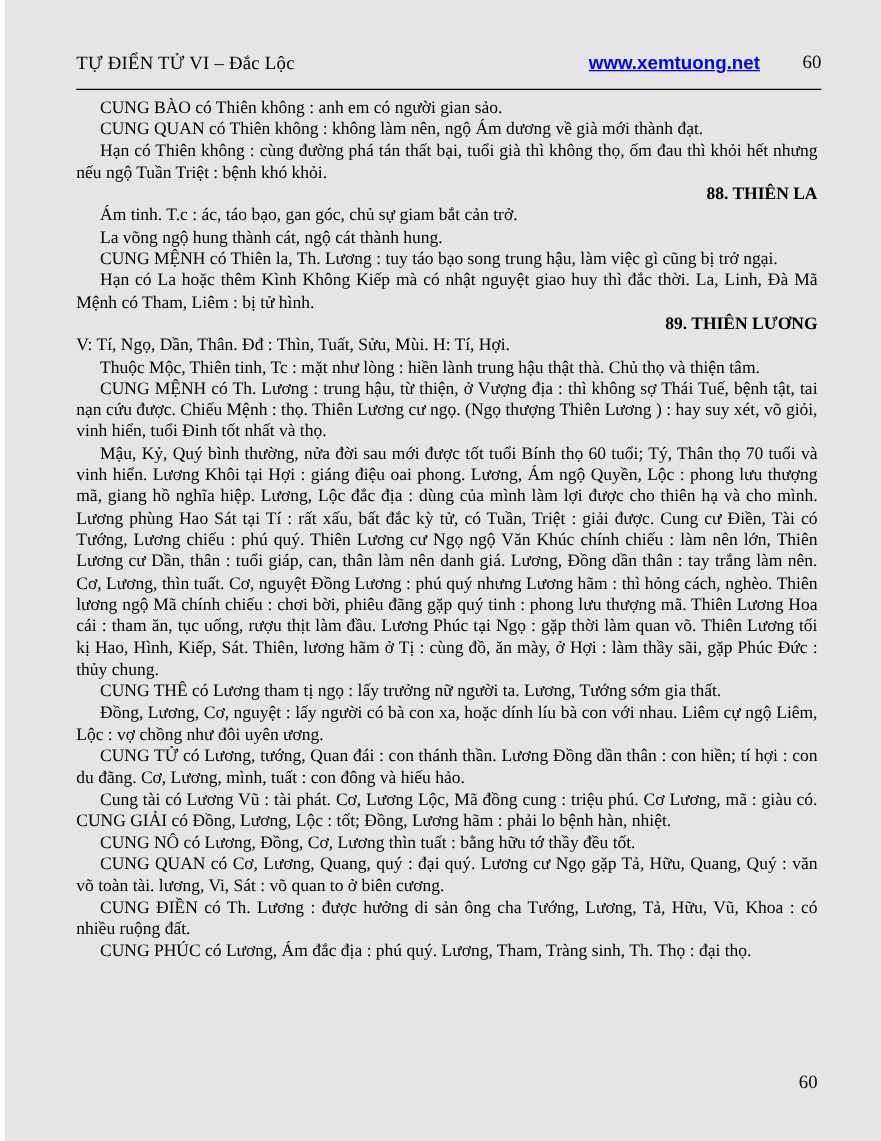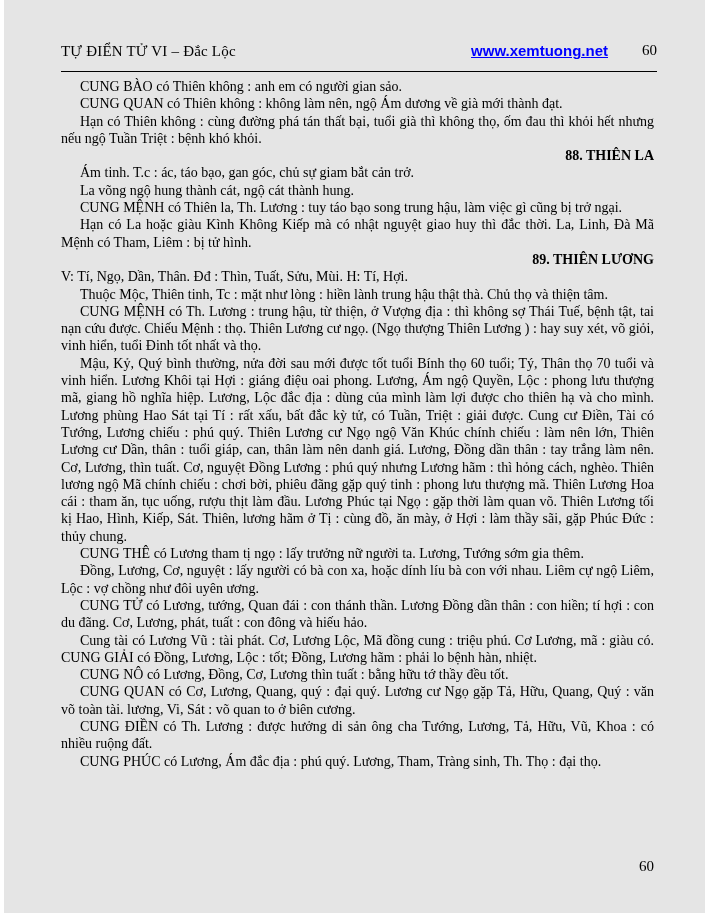--- a/index.html
+++ b/index.html
@@ -110,29 +110,29 @@
   <hr class="rule">
 
   <div class="content">
       <p class="para">CUNG BÀO có Thiên không : anh em có người gian sảo.</p>
       <p class="para">CUNG QUAN có Thiên không : không làm nên, ngộ Ám dương về già mới thành đạt.</p>
       <p class="para">Hạn có Thiên không : cùng đường phá tán thất bại, tuổi già thì không thọ, ốm đau thì khỏi hết nhưng nếu ngộ Tuần Triệt : bệnh khó khỏi.</p>
       <h3 class="heading">88. THIÊN LA</h3>
       <p class="para">Ám tinh. T.c : ác, táo bạo, gan góc, chủ sự giam bắt cản trở.</p>
       <p class="para">La võng ngộ hung thành cát, ngộ cát thành hung.</p>
       <p class="para">CUNG MỆNH có Thiên la, Th. Lương : tuy táo bạo song trung hậu, làm việc gì cũng bị trở ngại.</p>
-      <p class="para">Hạn có La hoặc giàu Kình Không Kiếp mà có nhật nguyệt giao huy thì đắc thời. La, Linh, Đà Mã Mệnh có Tham, Liêm : bị tử hình.</p>
+      <p class="para">Hạn có La hoặc thêm Kình Không Kiếp mà có nhật nguyệt giao huy thì đắc thời. La, Linh, Đà Mã Mệnh có Tham, Liêm : bị tử hình.</p>
       <h3 class="heading">89. THIÊN LƯƠNG</h3>
       <p class="centered-line">V: Tí, Ngọ, Dần, Thân. Đđ : Thìn, Tuất, Sửu, Mùi. H: Tí, Hợi.</p>
       <p class="para">Thuộc Mộc, Thiên tinh, Tc : mặt như lòng : hiền lành trung hậu thật thà. Chủ thọ và thiện tâm.</p>
       <p class="para">CUNG MỆNH có Th. Lương : trung hậu, từ thiện, ở Vượng địa : thì không sợ Thái Tuế, bệnh tật, tai nạn cứu được. Chiếu Mệnh : thọ. Thiên Lương cư ngọ. (Ngọ thượng Thiên Lương ) : hay suy xét, võ giỏi, vinh hiển, tuổi Đinh tốt nhất và thọ.</p>
       <p class="para">Mậu, Kỷ, Quý bình thường, nửa đời sau mới được tốt tuổi Bính thọ 60 tuổi; Tý, Thân thọ 70 tuổi và vinh hiển. Lương Khôi tại Hợi : giáng điệu oai phong. Lương, Ám ngộ Quyền, Lộc : phong lưu thượng mã, giang hồ nghĩa hiệp. Lương, Lộc đắc địa : dùng của mình làm lợi được cho thiên hạ và cho mình. Lương phùng Hao Sát tại Tí : rất xấu, bất đắc kỳ tử, có Tuần, Triệt : giải được. Cung cư Điền, Tài có Tướng, Lương chiếu : phú quý. Thiên Lương cư Ngọ ngộ Văn Khúc chính chiếu : làm nên lớn, Thiên Lương cư Dần, thân : tuổi giáp, can, thân làm nên danh giá. Lương, Đồng dần thân : tay trắng làm nên. Cơ, Lương, thìn tuất. Cơ, nguyệt Đồng Lương : phú quý nhưng Lương hãm : thì hỏng cách, nghèo. Thiên lương ngộ Mã chính chiếu : chơi bời, phiêu đãng gặp quý tinh : phong lưu thượng mã. Thiên Lương Hoa cái : tham ăn, tục uống, rượu thịt làm đầu. Lương Phúc tại Ngọ : gặp thời làm quan võ. Thiên Lương tối kị Hao, Hình, Kiếp, Sát. Thiên, lương hãm ở Tị : cùng đồ, ăn mày, ở Hợi : làm thầy sãi, gặp Phúc Đức : thủy chung.</p>
-      <p class="para">CUNG THÊ có Lương tham tị ngọ : lấy trưởng nữ người ta. Lương, Tướng sớm gia thêm.</p>
+      <p class="para">CUNG THÊ có Lương tham tị ngọ : lấy trưởng nữ người ta. Lương, Tướng sớm gia thất.</p>
       <p class="para">Đồng, Lương, Cơ, nguyệt : lấy người có bà con xa, hoặc dính líu bà con với nhau. Liêm cự ngộ Liêm, Lộc : vợ chồng như đôi uyên ương.</p>
-      <p class="para">CUNG TỬ có Lương, tướng, Quan đái : con thánh thần. Lương Đồng dần thân : con hiền; tí hợi : con du đãng. Cơ, Lương, phát, tuất : con đông và hiếu hảo.</p>
+      <p class="para">CUNG TỬ có Lương, tướng, Quan đái : con thánh thần. Lương Đồng dần thân : con hiền; tí hợi : con du đãng. Cơ, Lương, mình, tuất : con đông và hiếu hảo.</p>
       <p class="para">Cung tài có Lương Vũ : tài phát. Cơ, Lương Lộc, Mã đồng cung : triệu phú. Cơ Lương, mã : giàu có. CUNG GIẢI có Đồng, Lương, Lộc : tốt; Đồng, Lương hãm : phải lo bệnh hàn, nhiệt.</p>
       <p class="para">CUNG NÔ có Lương, Đồng, Cơ, Lương thìn tuất : bằng hữu tớ thầy đều tốt.</p>
       <p class="para">CUNG QUAN có Cơ, Lương, Quang, quý : đại quý. Lương cư Ngọ gặp Tả, Hữu, Quang, Quý : văn võ toàn tài. lương, Vi, Sát : võ quan to ở biên cương.</p>
       <p class="para">CUNG ĐIỀN có Th. Lương : được hưởng di sản ông cha Tướng, Lương, Tả, Hữu, Vũ, Khoa : có nhiều ruộng đất.</p>
       <p class="para">CUNG PHÚC có Lương, Ám đắc địa : phú quý. Lương, Tham, Tràng sinh, Th. Thọ : đại thọ.</p>
     </div>
 
   <div class="footer">
     <span>60</span>
   </div>

